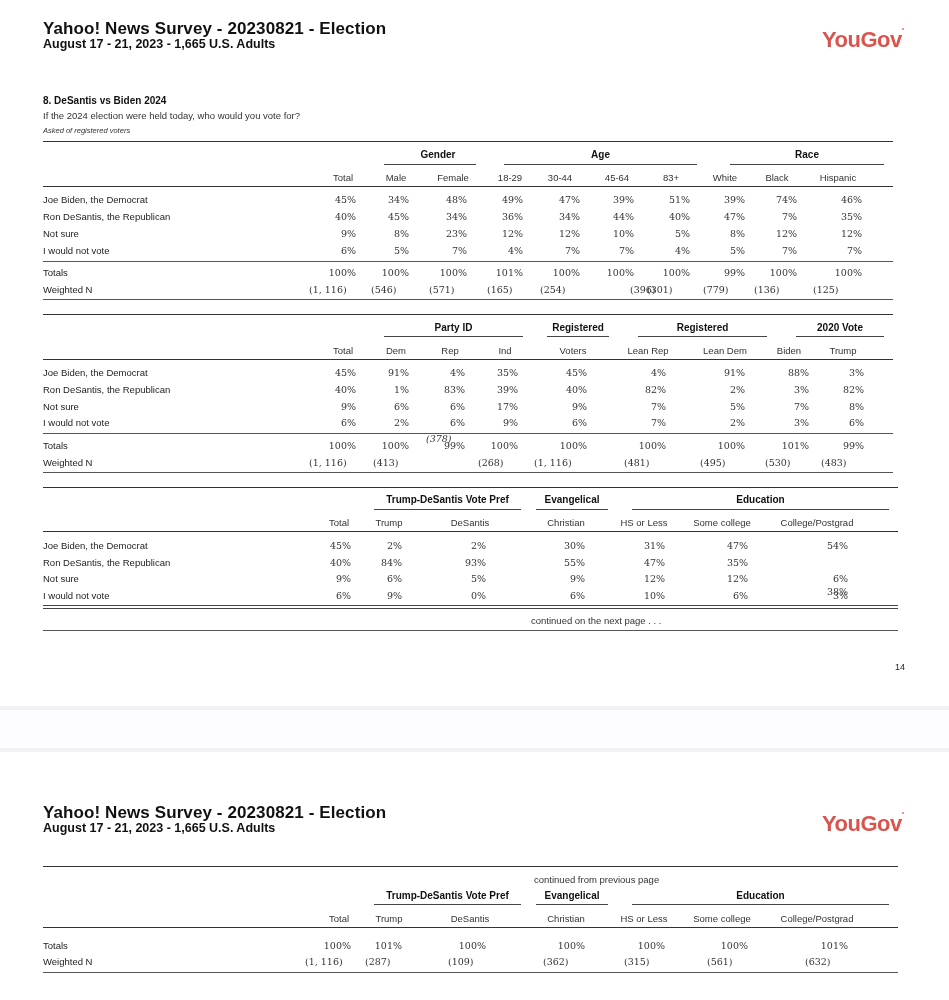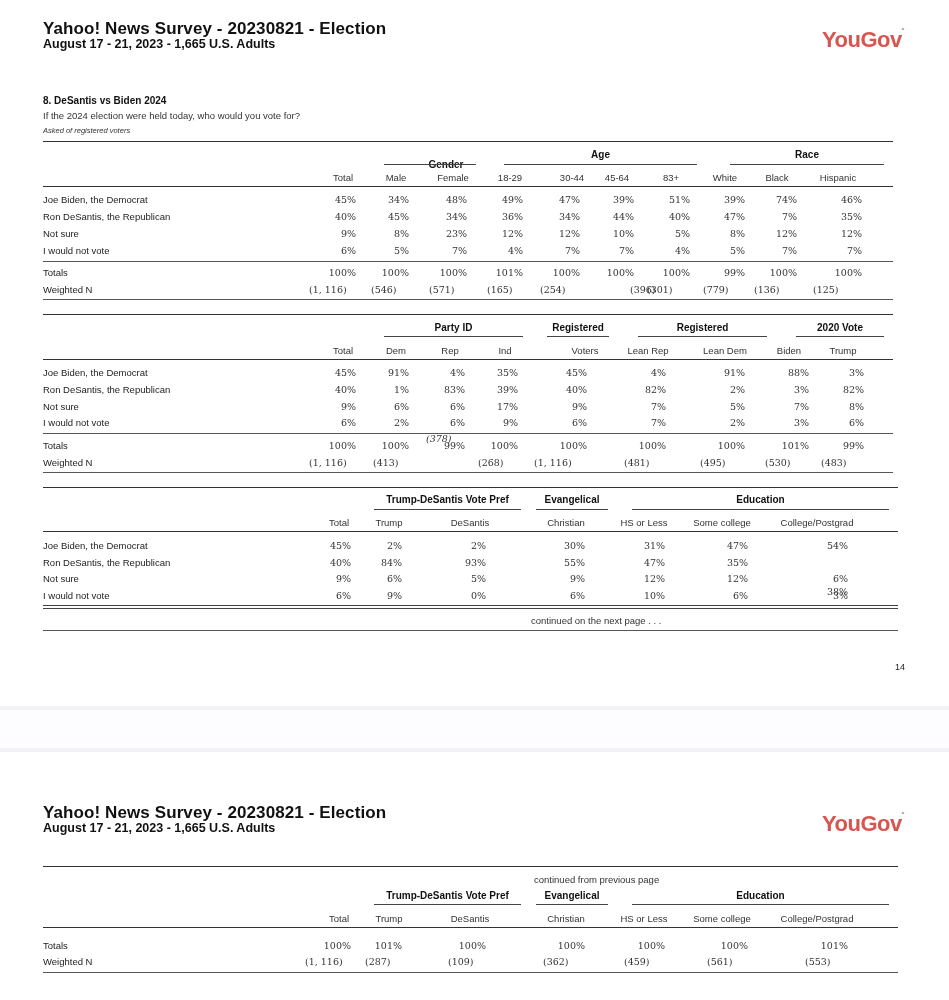--- a/index.html
+++ b/index.html
@@ -34,31 +34,31 @@
   <div class="title" style="top:19px;">Yahoo! News Survey - 20230821 - Election</div>
   <div class="subtitle" style="top:37px;">August 17 - 21, 2023 - 1,665 U.S. Adults</div>
   <div class="logo" style="top:27px;"><span>YouGov</span><sup>*</sup></div>
 
   <div class="q-title">8. DeSantis vs Biden 2024</div>
   <div class="q-text">If the 2024 election were held today, who would you vote for?</div>
   <div class="q-note">Asked of registered voters</div>
 
   <div id="t1">
       <div class="hr" style="left: 43px; width: 850px; top: 141px;"></div>
-      <div class="grp" style="left: 400px; width: 92px; top: 149px; margin-top: 10px;">Gender</div>
+      <div class="grp" style="left: 392px; width: 92px; top: 149px;">Gender</div>
       <div class="grp-line" style="left: 384px; width: 92px; top: 164px;"></div>
       <div class="grp" style="left: 504px; width: 193px; top: 149px;">Age</div>
       <div class="grp-line" style="left: 504px; width: 193px; top: 164px;"></div>
       <div class="grp" style="left: 730px; width: 154px; top: 149px;">Race</div>
       <div class="grp-line" style="left: 730px; width: 154px; top: 164px;"></div>
       <div class="colh" style="left: 303px; width: 80px; top: 172px;">Total</div>
       <div class="colh" style="left: 356px; width: 80px; top: 172px;">Male</div>
       <div class="colh" style="left: 413px; width: 80px; top: 172px;">Female</div>
       <div class="colh" style="left: 470px; width: 80px; top: 172px;">18-29</div>
-      <div class="colh" style="left: 532px; width: 80px; top: 172px;">30-44</div>
+      <div class="colh" style="left: 520px; width: 80px; top: 172px;">30-44</div>
       <div class="colh" style="left: 577px; width: 80px; top: 172px;">45-64</div>
       <div class="colh" style="left: 631px; width: 80px; top: 172px;">83+</div>
       <div class="colh" style="left: 685px; width: 80px; top: 172px;">White</div>
       <div class="colh" style="left: 737px; width: 80px; top: 172px;">Black</div>
       <div class="colh" style="left: 798px; width: 80px; top: 172px;">Hispanic</div>
       <div class="hr" style="left: 43px; width: 850px; top: 186px;"></div>
       <div class="rowlabel" style="top: 194px;">Joe Biden, the Democrat</div>
       <div class="cell" style="left: 296px; width: 60px; top: 194px;">45%</div>
       <div class="cell" style="left: 349px; width: 60px; top: 194px;">34%</div>
       <div class="cell" style="left: 407px; width: 60px; top: 194px;">48%</div>
@@ -134,21 +134,21 @@
       <div class="grp" style="left: 547px; width: 62px; top: 322px;">Registered</div>
       <div class="grp-line" style="left: 547px; width: 62px; top: 336px;"></div>
       <div class="grp" style="left: 638px; width: 129px; top: 322px;">Registered</div>
       <div class="grp-line" style="left: 638px; width: 129px; top: 336px;"></div>
       <div class="grp" style="left: 796px; width: 88px; top: 322px;">2020 Vote</div>
       <div class="grp-line" style="left: 796px; width: 88px; top: 336px;"></div>
       <div class="colh" style="left: 303px; width: 80px; top: 345px;">Total</div>
       <div class="colh" style="left: 356px; width: 80px; top: 345px;">Dem</div>
       <div class="colh" style="left: 410px; width: 80px; top: 345px;">Rep</div>
       <div class="colh" style="left: 465px; width: 80px; top: 345px;">Ind</div>
-      <div class="colh" style="left: 545px; width: 80px; top: 345px;">Voters</div>
+      <div class="colh" style="left: 533px; width: 80px; top: 345px;">Voters</div>
       <div class="colh" style="left: 608px; width: 80px; top: 345px;">Lean Rep</div>
       <div class="colh" style="left: 685px; width: 80px; top: 345px;">Lean Dem</div>
       <div class="colh" style="left: 749px; width: 80px; top: 345px;">Biden</div>
       <div class="colh" style="left: 803px; width: 80px; top: 345px;">Trump</div>
       <div class="hr" style="left: 43px; width: 850px; top: 359px;"></div>
       <div class="rowlabel" style="top: 367px;">Joe Biden, the Democrat</div>
       <div class="cell" style="left: 296px; width: 60px; top: 367px;">45%</div>
       <div class="cell" style="left: 349px; width: 60px; top: 367px;">91%</div>
       <div class="cell" style="left: 405px; width: 60px; top: 367px;">4%</div>
       <div class="cell" style="left: 458px; width: 60px; top: 367px;">35%</div>
@@ -294,19 +294,19 @@
       <div class="cell" style="left: 426px; width: 60px; top: 188px;">100%</div>
       <div class="cell" style="left: 525px; width: 60px; top: 188px;">100%</div>
       <div class="cell" style="left: 605px; width: 60px; top: 188px;">100%</div>
       <div class="cell" style="left: 688px; width: 60px; top: 188px;">100%</div>
       <div class="cell" style="left: 788px; width: 60px; top: 188px;">101%</div>
       <div class="rowlabel" style="top: 204px;">Weighted N</div>
       <div class="cell n" style="left: 305px; top: 204px;">(1, 116)</div>
       <div class="cell n" style="left: 365px; top: 204px;">(287)</div>
       <div class="cell n" style="left: 448px; top: 204px;">(109)</div>
       <div class="cell n" style="left: 543px; top: 204px;">(362)</div>
-      <div class="cell n" style="left: 624px; top: 204px;">(459)</div>
+      <div class="cell n" style="left: 624px; top: 204px;">(315)</div>
       <div class="cell n" style="left: 707px; top: 204px;">(561)</div>
-      <div class="cell n" style="left: 805px; top: 204px;">(553)</div>
+      <div class="cell n" style="left: 805px; top: 204px;">(632)</div>
       <div class="hr thin" style="left: 43px; width: 855px; top: 220px;"></div>
       <div class="small" style="left: 534px; top: 122px;">continued from previous page</div>
     </div>
 </div>
 
 </body></html>

